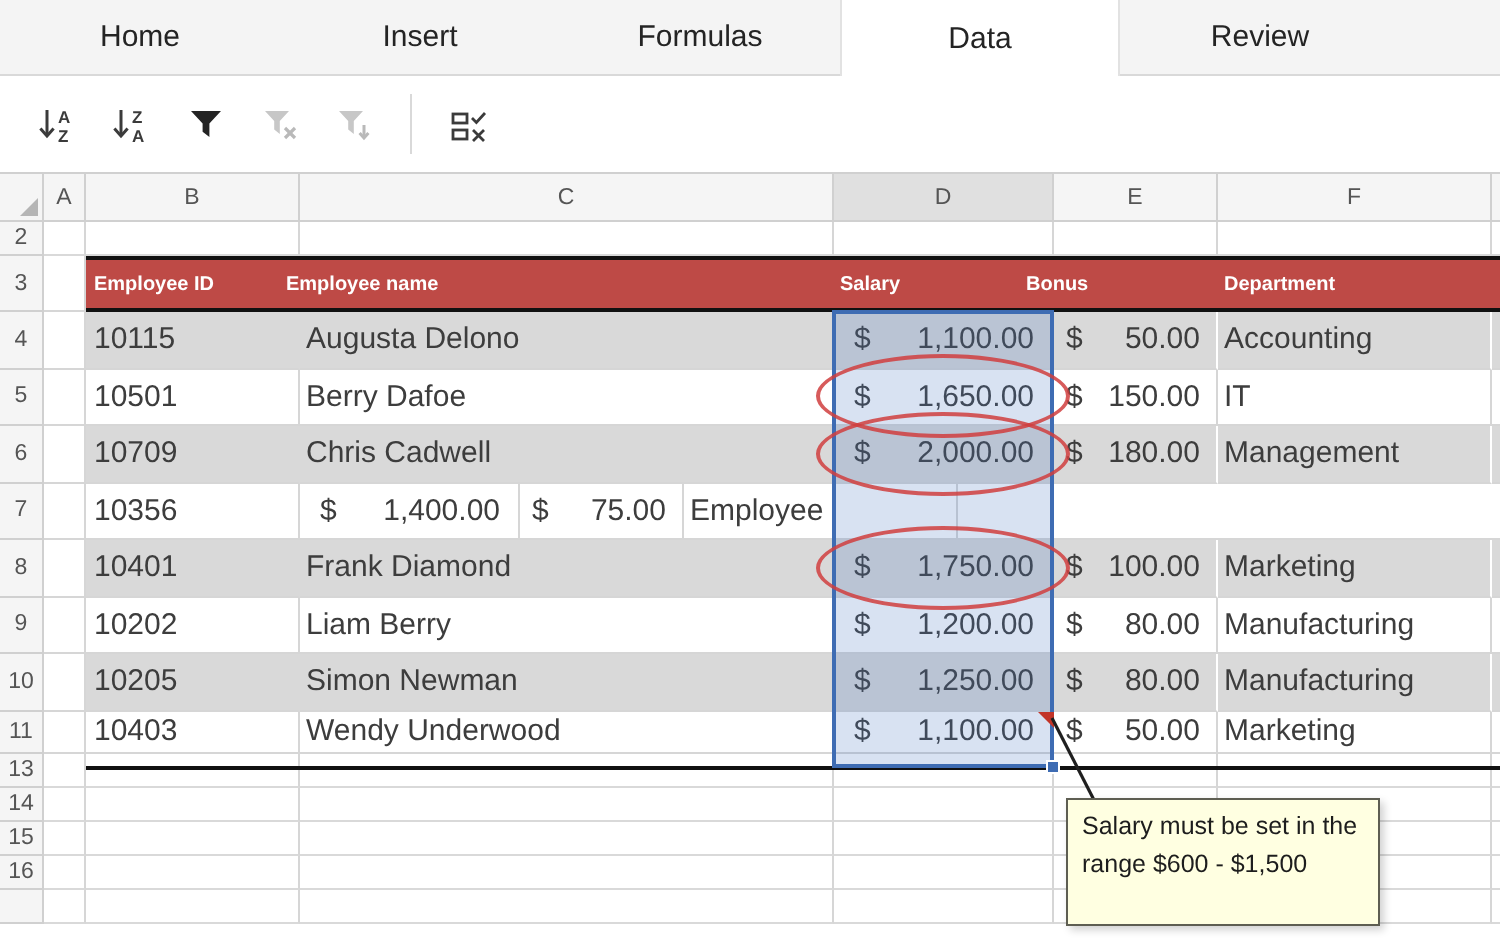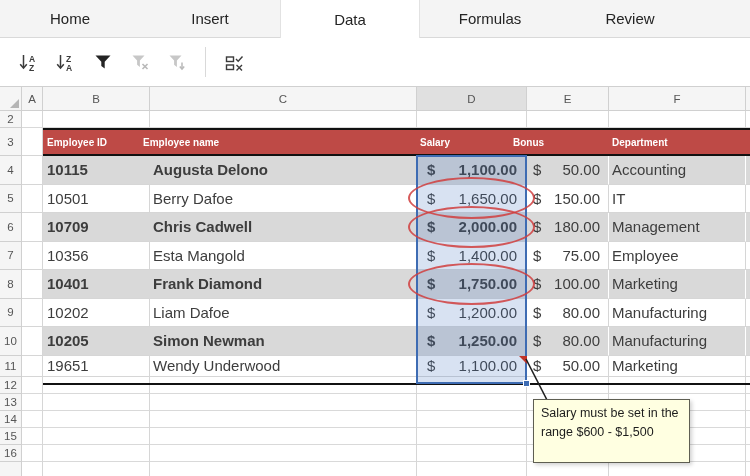--- a/index.html
+++ b/index.html
@@ -37,21 +37,21 @@
           display:flex; align-items:center; overflow:hidden; white-space:nowrap; }
   .ca { width:21px; flex:0 0 21px; }
   .cb { width:107px; flex:0 0 107px; padding-left:4px; }
   .cc { width:267px; flex:0 0 267px; padding-left:3px; }
   .cd { width:110px; flex:0 0 110px; padding-left:10px; padding-right:9px; justify-content:space-between; }
   .ce { width:82px;  flex:0 0 82px;  padding-left:6px;  padding-right:8px; justify-content:space-between; }
   .cf { width:137px; flex:0 0 137px; padding-left:3px; }
   .cg { flex:1 1 auto; border-right:none; }
   .r17 .cell { border-bottom:1px solid #d9d9d9; }
   .band .cb, .band .cc, .band .cd, .band .cf, .band .ce, .band .cg { background:#d9d9d9; }
-  .band .cb, .band .cc, .band .cd { border-right-color:transparent;font-weight:bold; }
+  .band .cb, .band .cc, .band .cd { border-right-color:transparent; }
   .band .ce, .band .cf { border-right-color:#fff; }
 
   
   .hdrband { flex:1 1 auto; position:relative; background:#be4a46;
              border-top:2px solid #111; border-bottom:2px solid #111; }
   .hdrband span { position:absolute; top:0; bottom:0; display:flex; align-items:center;
                   color:#fff; font-weight:bold; font-size:10px; }
 
   
   .ovl { position:absolute; }
@@ -72,22 +72,22 @@
   .amt { flex:0 0 auto; }
 </style>
 </head>
 <body>
 
 <div class="page">
 
   <div class="tabbar">
     <div class="tab">Home</div>
     <div class="tab">Insert</div>
+    <div class="tab">Formulas</div>
     <div class="tab active">Data</div>
-    <div class="tab">Formulas</div>
     <div class="tab">Review</div>
   </div>
 
   <div class="toolbar">
     <div class="tbtn">
       <svg width="19" height="19" viewBox="0 0 19 19">
         <g stroke="#3b3b3b" stroke-width="1.5" fill="none">
           <path d="M4.5 2 v12.5"></path>
             <path d="M1.2 11.2 L4.5 15 L7.8 11.2"></path>
         </g>
@@ -227,21 +227,20 @@
           <span class="amt">180.00</span>
         </div>
       <div class="cell cf">Management</div>
       <div class="cell cg"></div>
     </div>
 
     <div class="row" style="height:28.5px">
       <div class="num">7</div>
       <div class="cell ca"></div>
       <div class="cell cb">10356</div>
-      <div class="cell cc">Esta Mangold</div>
       <div class="cell cd">
           <span class="cur">$</span>
           <span class="amt">1,400.00</span>
         </div>
       <div class="cell ce">
           <span class="cur">$</span>
           <span class="amt">75.00</span>
         </div>
       <div class="cell cf">Employee</div>
       <div class="cell cg"></div>
@@ -261,21 +260,21 @@
           <span class="amt">100.00</span>
         </div>
       <div class="cell cf">Marketing</div>
       <div class="cell cg"></div>
     </div>
 
     <div class="row" style="height:28.5px">
       <div class="num">9</div>
       <div class="cell ca"></div>
       <div class="cell cb">10202</div>
-      <div class="cell cc">Liam Dafoe</div>
+      <div class="cell cc">Liam Berry</div>
       <div class="cell cd">
           <span class="cur">$</span>
           <span class="amt">1,200.00</span>
         </div>
       <div class="cell ce">
           <span class="cur">$</span>
           <span class="amt">80.00</span>
         </div>
       <div class="cell cf">Manufacturing</div>
       <div class="cell cg"></div>
@@ -294,44 +293,34 @@
           <span class="cur">$</span>
           <span class="amt">80.00</span>
         </div>
       <div class="cell cf">Manufacturing</div>
       <div class="cell cg"></div>
     </div>
 
     <div class="row" style="height:21px">
       <div class="num">11</div>
       <div class="cell ca"></div>
-      <div class="cell cb">19651</div>
+      <div class="cell cb">10403</div>
       <div class="cell cc">Wendy Underwood</div>
       <div class="cell cd">
           <span class="cur">$</span>
           <span class="amt">1,100.00</span>
         </div>
       <div class="cell ce">
           <span class="cur">$</span>
           <span class="amt">50.00</span>
         </div>
       <div class="cell cf">Marketing</div>
       <div class="cell cg"></div>
     </div>
 
-    <div class="row r17" style="height:17px">
-      <div class="num">12</div>
-      <div class="cell ca"></div>
-        <div class="cell cb"></div>
-        <div class="cell cc"></div>
-        <div class="cell cd"></div>
-        <div class="cell ce"></div>
-        <div class="cell cf"></div>
-        <div class="cell cg"></div>
-    </div>
     <div class="row r17" style="height:17px">
       <div class="num">13</div>
       <div class="cell ca"></div>
         <div class="cell cb"></div>
         <div class="cell cc"></div>
         <div class="cell cd"></div>
         <div class="cell ce"></div>
         <div class="cell cf"></div>
         <div class="cell cg"></div>
     </div>

